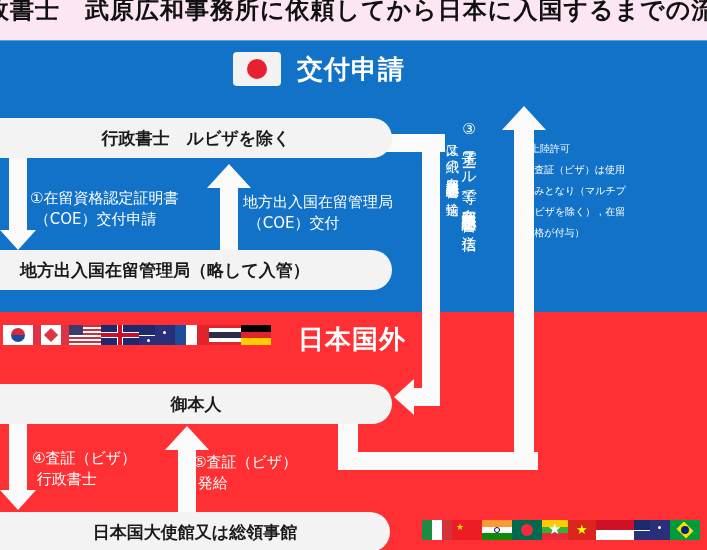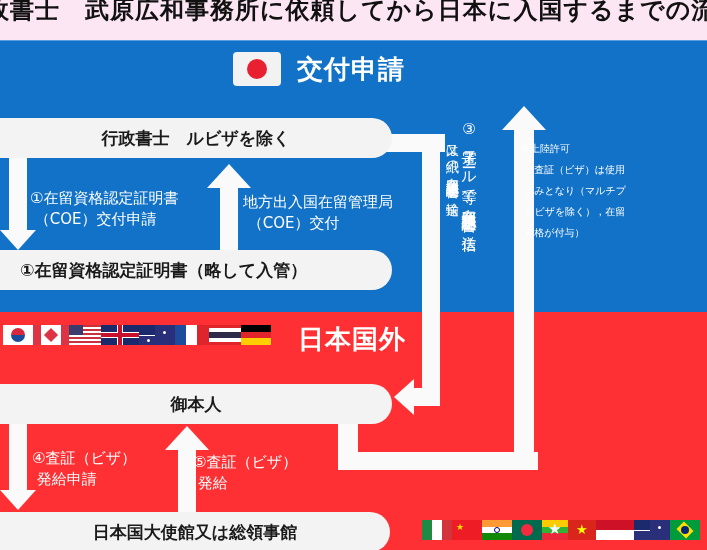--- a/index.html
+++ b/index.html
@@ -67,21 +67,21 @@
 <div class="abs shaft" style="left:9px; top:158px; width:18px; height:72px;"></div>
 <div class="abs tri-down" style="left:0; top:230px;"></div>
 <div class="abs step" style="left:30px; top:188px;">①在留資格認定証明書
  （COE）交付申請</div>
 
 <div class="abs tri-up" style="left:207px; top:164px;"></div>
 <div class="abs shaft" style="left:220px; top:188px; width:18px; height:62px;"></div>
 <div class="abs step" style="left:243px; top:192px;">地方出入国在留管理局
  （COE）交付</div>
 
-<div class="abs pill left" style="left:0; top:250px; width:392px; height:40px;">①在留資格認定証明書（略して入管）</div>
+<div class="abs pill left" style="left:0; top:250px; width:392px; height:40px;">地方出入国在留管理局（略して入管）</div>
 
 <div class="abs vtext" style="left:459px; top:120px;">③電子メール等で在留資格認定証明書を送信</div>
 <div class="abs vtext sm" style="left:443px; top:134px;">又は紙の在留資格認定証明書を輸送</div>
 
 <div class="abs step" style="left:514px; top:138px; font-size:10px;margin-left:7px;">⑥上陸許可
  （査証（ビザ）は使用
  済みとなり（マルチプ
  ルビザを除く），在留
  資格が付与）</div>
 
@@ -110,21 +110,21 @@
   <div class="flag" style="width:32px; background:linear-gradient(#e0242c 16%,#fff 16% 33%,#2d2a4a 33% 66%,#fff 66% 83%,#e0242c 83%);"></div>
   <div class="flag" style="width:30px; background:linear-gradient(#000 33%,#e0242c 33% 66%,#ffce00 66%);"></div>
 </div>
 <div class="abs zone-label" style="left:298px; top:322px;">日本国外</div>
 
 <div class="abs pill" style="left:0; top:384px; width:392px; height:40px;">御本人</div>
 
 <div class="abs shaft" style="left:9px; top:424px; width:18px; height:66px;"></div>
 <div class="abs tri-down" style="left:0; top:490px;"></div>
 <div class="abs step" style="left:32px; top:448px;">④査証（ビザ）
- 発給申請</div>
+ 行政書士</div>
 
 <div class="abs tri-up" style="left:165px; top:426px;"></div>
 <div class="abs shaft" style="left:178px; top:450px; width:18px; height:62px;"></div>
 <div class="abs step" style="left:193px; top:452px;">⑤査証（ビザ）
  発給</div>
 
 <div class="abs pill" style="left:0; top:512px; width:390px; height:40px;">日本国大使館又は総領事館</div>
 
 <div class="abs flags" style="left:422px; top:520px;">
   <div class="flag" style="width:30px; background:linear-gradient(90deg,#1e8a44 33%,#fff 33% 66%,#d3343c 66%);"></div>

